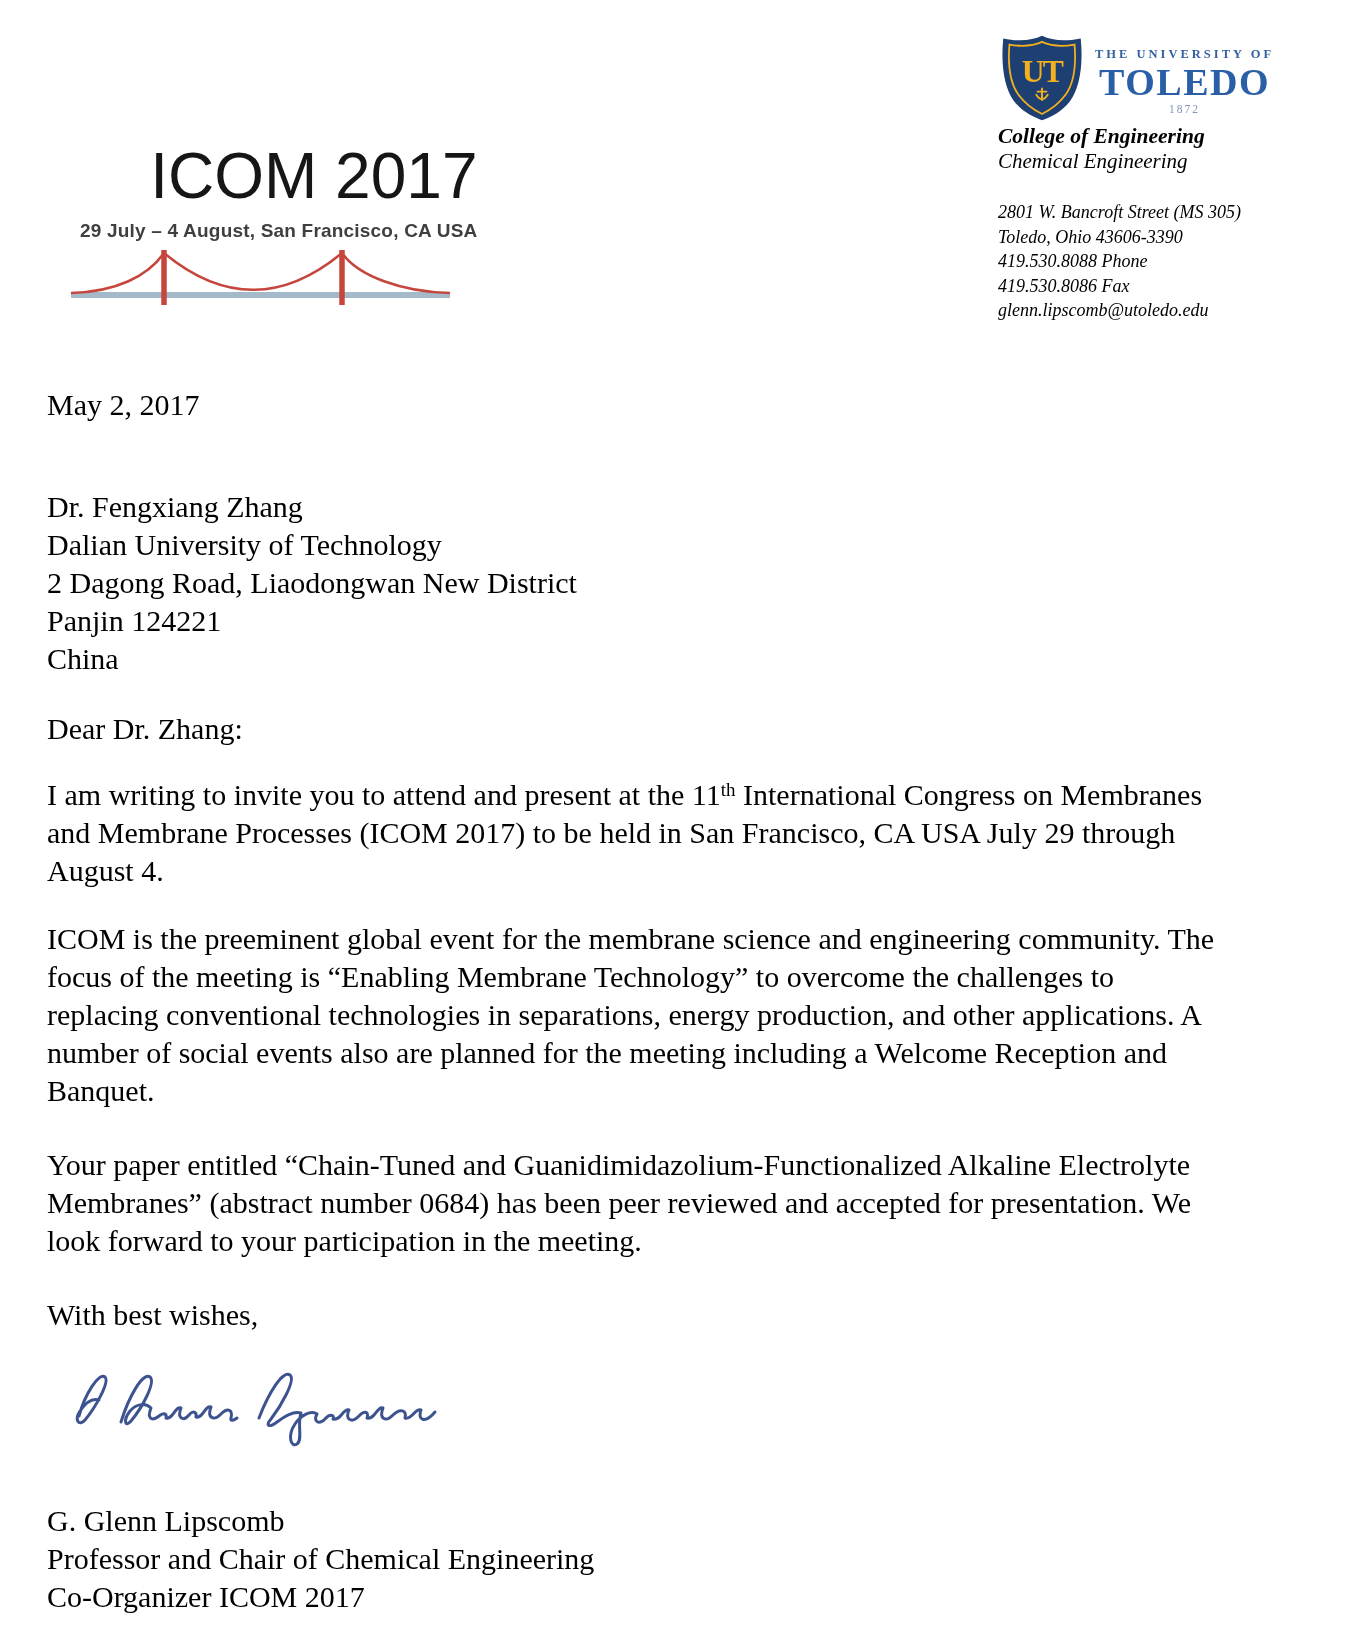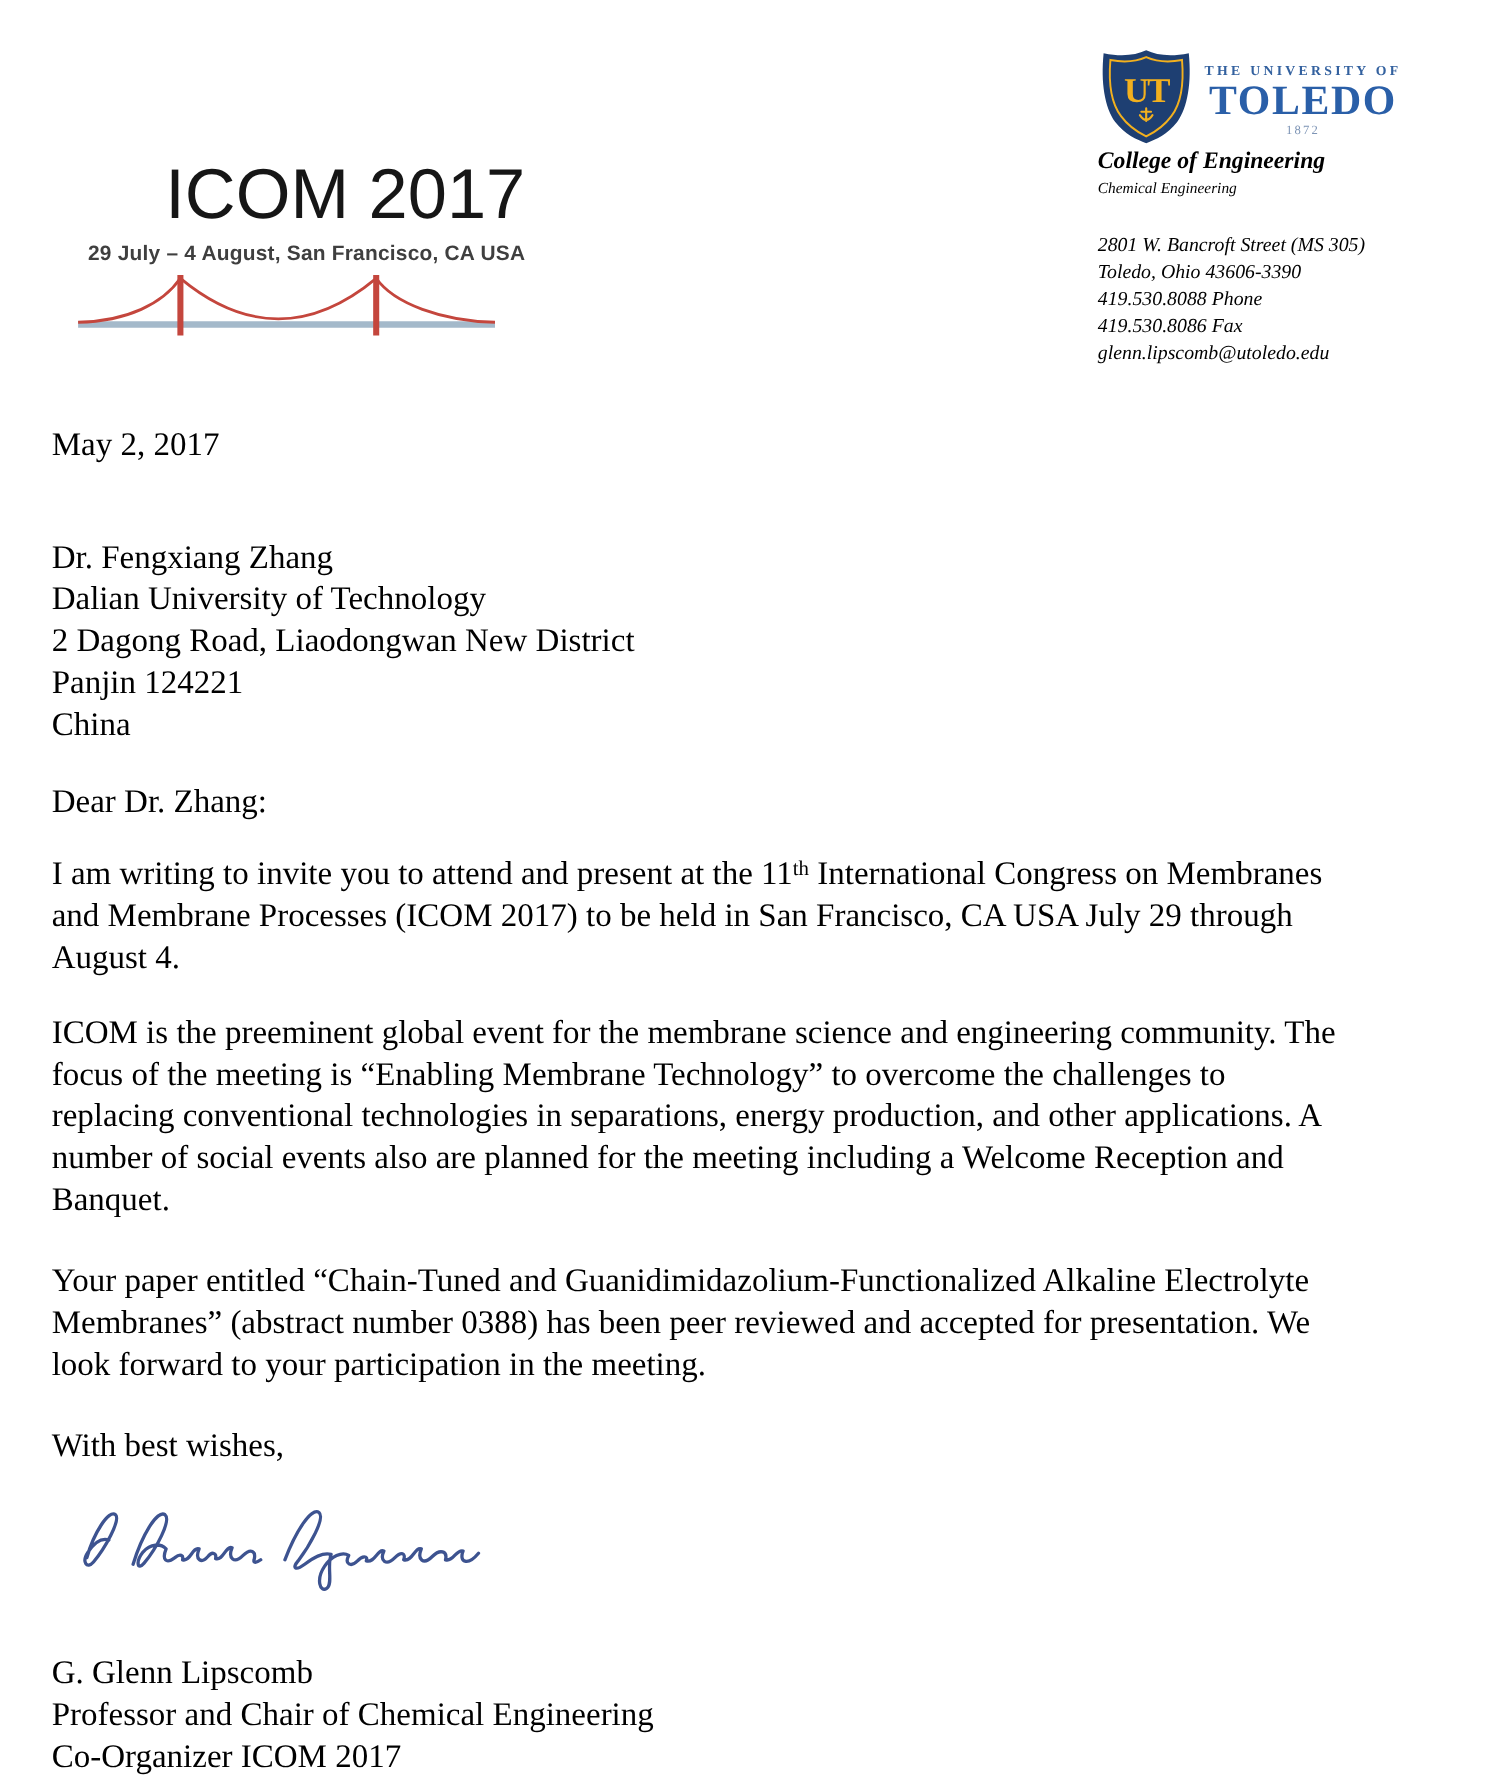--- a/index.html
+++ b/index.html
@@ -8,29 +8,29 @@
 
   
   .icom-block{position:absolute;left:80px;top:144px;}
   .icom-title{font-family:"Liberation Sans",sans-serif;font-size:64px;font-weight:500;
               color:#161616;line-height:1;letter-spacing:0;text-align:right;}
   .icom-tagline{font-family:"Liberation Sans",sans-serif;font-size:19px;font-weight:bold;
                 color:#3f3f3f;margin-top:12px;letter-spacing:.2px;}
   .bridge{position:absolute;left:68px;top:243px;}
 
   
-  .ut-block{position:absolute;left:998px;top:44px;width:345px;}
+  .ut-block{position:absolute;left:998px;top:34px;width:345px;}
   .ut-top{display:flex;align-items:flex-start;}
   .ut-shield{width:88px;height:88px;flex:none;}
   .ut-word{margin-left:9px;padding-top:13px;display:flex;flex-direction:column;align-items:center;}
   .ut-word-top{font-size:12.5px;font-weight:bold;color:#33619f;letter-spacing:3px;}
   .ut-word-main{font-size:38px;font-weight:bold;color:#2a5fa8;letter-spacing:1.5px;line-height:1.08;}
   .ut-word-year{font-size:11.5px;color:#7d94b5;letter-spacing:2px;text-align:center;}
   .ut-college{margin-top:2px;font-size:21.5px;font-weight:bold;font-style:italic;line-height:25px;}
-  .ut-dept{font-size:14px;font-style:italic;line-height:25px;}
+  .ut-dept{font-size:21px;font-style:italic;line-height:25px;}
   .ut-address{margin-top:26px;font-size:18px;font-style:italic;line-height:24.5px;}
 
   
   .letter{position:absolute;left:47px;top:366px;width:1240px;font-size:30px;line-height:38px;}
   .line{white-space:pre;}
   .date{margin-bottom:64px;margin-top:20px;}
   .recipient{margin-bottom:32px;}
   .salutation{margin-bottom:28px;}
   .para{margin-bottom:30px;}
   .para.p-gap{margin-bottom:36px;}
@@ -108,21 +108,21 @@
     <div class="para p-gap">
       <div class="line">ICOM is the preeminent global event for the membrane science and engineering community. The</div>
       <div class="line">focus of the meeting is “Enabling Membrane Technology” to overcome the challenges to</div>
       <div class="line">replacing conventional technologies in separations, energy production, and other applications. A</div>
       <div class="line">number of social events also are planned for the meeting including a Welcome Reception and</div>
       <div class="line">Banquet.</div>
     </div>
 
     <div class="para p-gap">
       <div class="line">Your paper entitled “Chain-Tuned and Guanidimidazolium-Functionalized Alkaline Electrolyte</div>
-      <div class="line">Membranes” (abstract number 0388) has been peer reviewed and accepted for presentation. We</div>
+      <div class="line">Membranes” (abstract number 0684) has been peer reviewed and accepted for presentation. We</div>
       <div class="line">look forward to your participation in the meeting.</div>
     </div>
 
     <div class="closing line">With best wishes,</div>
 
     <svg class="signature" width="380" height="104" viewBox="0 0 380 104">
       <g fill="none" stroke="#3d5390" stroke-width="3" stroke-linecap="round" stroke-linejoin="round">
         <path d="M16,68 C22,46 36,24 42,29 C47,34 32,60 22,72 C16,79 11,72 17,63 C23,54 30,50 36,52"></path>
         <path d="M58,74 C66,48 80,24 87,29 C93,34 79,60 68,73 C62,80 60,72 67,63
                  C74,55 83,55 88,60 C84,70 88,74 96,68 C101,64 104,66 103,70

